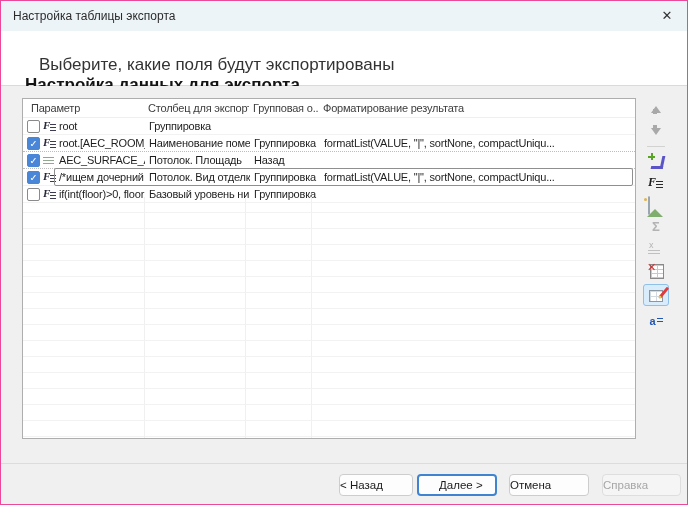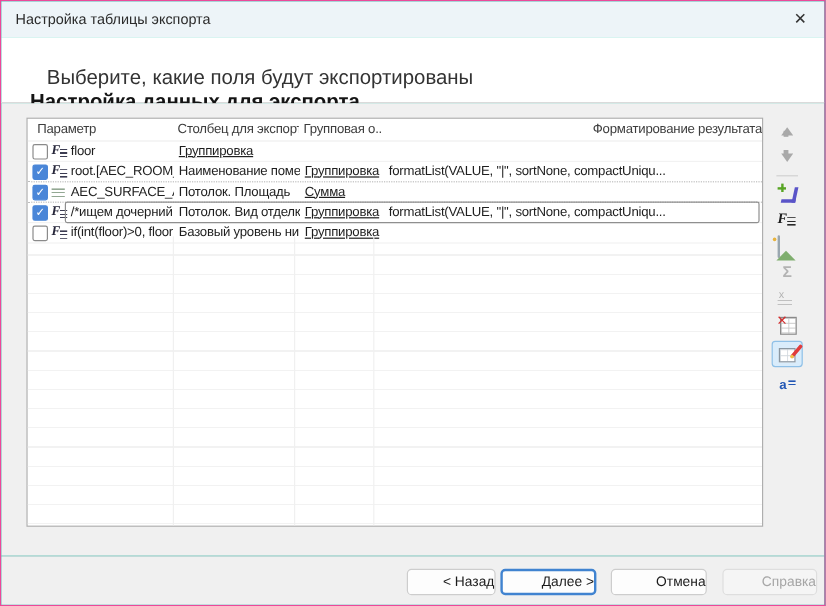--- a/index.html
+++ b/index.html
@@ -19,41 +19,41 @@
   .content{position:absolute;left:0;top:85px;width:100%;height:377px;background:#f0f0f0;}
   
   .gridbox{position:absolute;left:21px;top:12px;width:612px;height:339px;background:#fff;
            border:1px solid #aeaeae;box-sizing:content-box;overflow:hidden;}
   .thead{display:flex;height:18px;line-height:18px;font-size:11px;color:#3d3d3d;
          border-bottom:1px solid #efefef;letter-spacing:-0.2px;}
   .th{overflow:hidden;white-space:nowrap;flex:none;}
   .th1{padding-left:8px;width:113px;}
   .th2{padding-left:4px;width:101px;}
   .th3{padding-left:4px;width:66px;}
-  .th4{padding-left:4px;flex:1;text-align:right;}
+  .th4{padding-left:4px;flex:1;}
   .trow{position:relative;display:flex;align-items:center;height:16px;line-height:15px;
         font-size:11px;color:#1e1e1e;letter-spacing:-0.2px;border-bottom:1px solid #f2f2f2;}
   .trow.dotted{border-bottom:1px dotted #bdbdbd;}
   .trow.focused::after{content:"";position:absolute;left:31px;top:-1px;right:2px;bottom:-1px;
         border:1px solid #8f8f8f;border-radius:2px;pointer-events:none;}
   .cb{margin-left:4px;width:13px;height:13px;flex:none;box-sizing:border-box;border:1px solid #8a8a8a;
       border-radius:2px;background:#fff;text-align:center;line-height:12px;font-size:9.5px;color:#fff;}
   .cb.on{background:#4a86d8;border-color:#4a86d8;}
   .picon{margin-left:3px;width:14px;height:12px;flex:none;position:relative;}
   .fx i{position:absolute;left:0;top:-2px;font-family:"Liberation Serif",serif;font-style:italic;
         font-weight:bold;font-size:11px;color:#26263a;}
   .fx b{position:absolute;left:7px;top:4px;width:6px;height:7px;
         background:repeating-linear-gradient(to bottom,#3c3c52 0 1px,transparent 1px 3px);}
   .fld{background:none;}
   .fld::before{content:"";position:absolute;left:0;top:3px;width:11px;height:8px;
         background:repeating-linear-gradient(to bottom,#93a893 0 1px,transparent 1px 3px);}
   .c{overflow:hidden;white-space:nowrap;flex:none;}
   .c1{width:86px;padding-left:2px;}
   .c2{width:101px;padding-left:4px;}
-  .c3{width:66px;padding-left:4px;text-decoration:underline;}
+  .c3{width:66px;padding-left:4px;}
   .c4{flex:1;padding-left:4px;}
   .emptygrid{position:absolute;left:0;right:0;top:98px;bottom:0;
         background:repeating-linear-gradient(to bottom,transparent 0 15px,#f2f2f2 15px 16px);}
   .vline{position:absolute;top:98px;bottom:0;width:1px;background:#f0f0f0;}
   
   .toolcol{position:absolute;left:643px;top:14px;width:24px;display:flex;flex-direction:column;
            align-items:center;}
   .tbtn{width:20px;height:18px;margin-bottom:4px;display:flex;align-items:center;justify-content:center;
         position:relative;cursor:pointer;}
   .tsep{width:18px;height:1px;background:#d2d2d2;margin:2px 0 5px 0;}
@@ -93,21 +93,21 @@
         background-size:6px 5px;}
   .fmticon .pen{position:absolute;right:-1px;top:-2px;width:3px;height:11px;background:#e03c3c;
         border-bottom:3px solid #f2c14a;transform:rotate(40deg);border-radius:1px;}
   .alias{font-size:11px;font-weight:bold;color:#2055b4;line-height:14px;}
   .alias b{display:inline-block;vertical-align:2px;margin-left:1px;width:6px;height:5px;
         background:repeating-linear-gradient(to bottom,#2055b4 0 1px,transparent 1px 3px);}
   
   .footline{position:absolute;left:0;top:462px;width:100%;height:1px;background:#dcdcdc;}
   .footer{position:absolute;left:0;top:463px;width:100%;height:42px;background:#f0f0f0;}
   .btn{position:absolute;top:10px;height:22px;box-sizing:border-box;background:#fdfdfd;border:1px solid #cdcdcd;
-       border-radius:4px;font-size:11.5px;color:#1b1b1b;text-align:right;line-height:20px;cursor:pointer;
+       border-radius:4px;font-size:11.5px;color:#1b1b1b;text-align:left;line-height:20px;cursor:pointer;
        font-family:"Liberation Sans",sans-serif;padding:0;}
   .btn.next{border:2px solid #4083d0;line-height:18px;padding-left:20px;}
   .btn.disabled{color:#a6a6a6;background:#f5f5f5;border-color:#dedede;cursor:default;}
 </style>
 </head>
 <body>
 
 <div class="dialog">
 
   <div class="titlebar">
@@ -129,41 +129,41 @@
         <span class="th th3">Групповая о...</span>
         <span class="th th4">Форматирование результата</span>
       </div>
       <div id="tbody">
           <div class="trow">
             <span class="cb"></span>
             <span class="picon fx">
               <i>F</i>
               <b></b>
             </span>
-            <span class="c c1">floor</span>
+            <span class="c c1">root</span>
             <span class="c c3">Группировка</span>
             <span class="c c4"></span>
           </div>
           <div class="trow dotted">
             <span class="cb on">✓</span>
             <span class="picon fx">
               <i>F</i>
               <b></b>
             </span>
             <span class="c c1">root.[AEC_ROOM_NU...</span>
             <span class="c c2">Наименование поме...</span>
             <span class="c c3">Группировка</span>
             <span class="c c4">formatList(VALUE, "|", sortNone, compactUniqu...</span>
           </div>
           <div class="trow dotted">
             <span class="cb on">✓</span>
             <span class="picon fld"></span>
             <span class="c c1">AEC_SURFACE_ARE...</span>
             <span class="c c2">Потолок. Площадь</span>
-            <span class="c c3">Сумма</span>
+            <span class="c c3">Назад</span>
             <span class="c c4"></span>
           </div>
           <div class="trow focused">
             <span class="cb on">✓</span>
             <span class="picon fx">
               <i>F</i>
               <b></b>
             </span>
             <span class="c c1">/*ищем дочерний эл...</span>
             <span class="c c2">Потолок. Вид отделки</span>

